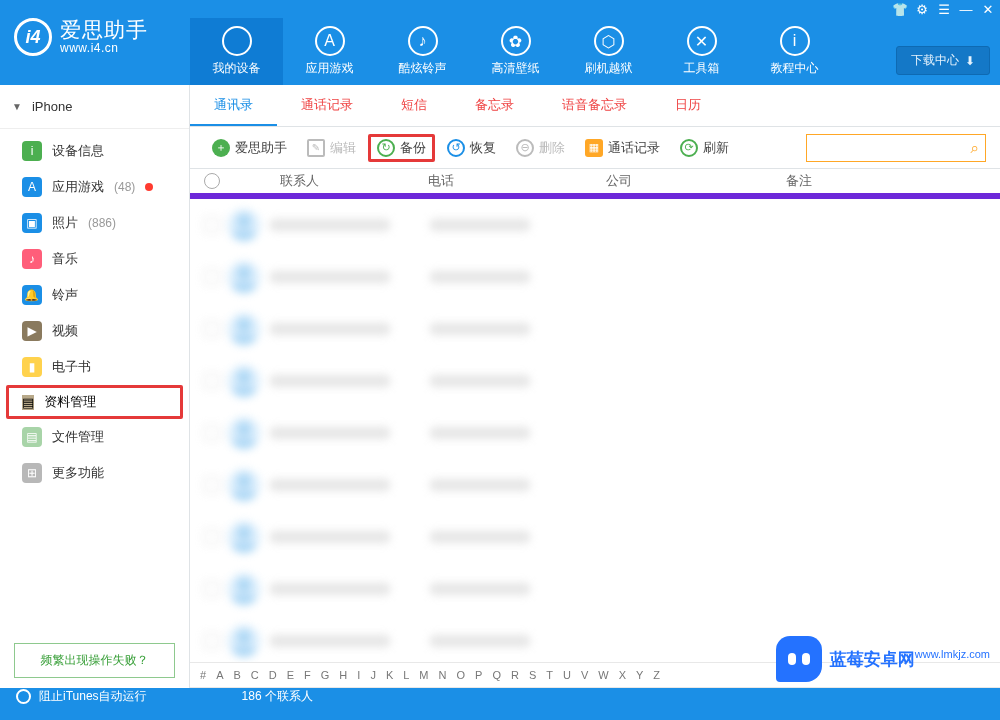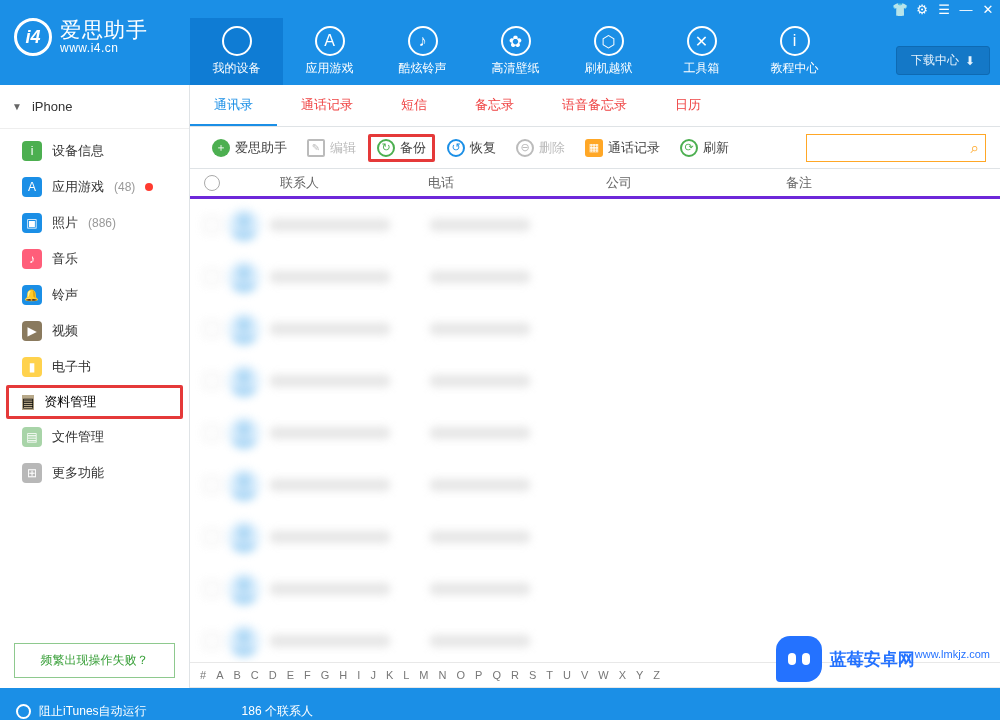--- a/index.html
+++ b/index.html
@@ -53,41 +53,41 @@
 .tool-restore .tool-ic { border: 2px solid #1b8fe6; color: #1b8fe6; }
 .tool-delete .tool-ic { border: 2px solid #bbb; color: #bbb; }
 .tool-dedup .tool-ic { background: #ffa726; color: #fff; border-radius: 3px; }
 .tool-refresh .tool-ic { border: 2px solid #4caf50; color: #4caf50; }
 .backup-highlight { border: 3px solid #e53939; border-radius: 2px; padding: 2px 6px; display: flex; align-items: center; gap: 5px; }
 
 .search { margin-left: auto; width: 180px; height: 28px; border: 1px solid #ffa726; display: flex; align-items: center; padding: 0 6px; }
 .search input { flex: 1; border: none; outline: none; font-size: 12px; }
 .search-ic { color: #ffa726; font-size: 15px; }
 
-.col-head { height: 30px; border-bottom: 3px solid #6d28d9; display: flex; align-items: center; font-size: 13px; color: #666; }
+.col-head { height: 30px; border-bottom: 6px solid #6d28d9; display: flex; align-items: center; font-size: 13px; color: #666; }
 .c-check { width: 44px; display: flex; justify-content: center; }
 .c-contact { width: 194px; padding-left: 46px; }
 .c-phone { width: 178px; }
 .c-company { width: 180px; }
 .c-note { flex: 1; }
 .checkbox-empty { width: 16px; height: 16px; border: 1.5px solid #aaa; border-radius: 50%; }
 
 .rows { flex: 1; overflow: hidden; position: relative; }
 .row { height: 52px; display: flex; align-items: center; filter: blur(4px); opacity: 0.75; }
 .row .avatar { width: 32px; height: 32px; border-radius: 50%; background: #cfe8fb; margin-left: 8px; position: relative; overflow: hidden; }
 .row .avatar::before { content: ""; position: absolute; width: 14px; height: 14px; background: #8fc9f2; border-radius: 50%; top: 5px; left: 9px; }
 .row .avatar::after { content: ""; position: absolute; width: 26px; height: 14px; background: #8fc9f2; border-radius: 12px; bottom: -4px; left: 3px; }
 .row .cb { width: 16px; height: 16px; border: 1.5px solid #ccc; border-radius: 2px; margin-left: 14px; }
 .row .nametext { margin-left: 10px; width: 120px; height: 12px; background: #ddd; border-radius: 4px; }
 .row .phonetext { margin-left: 40px; width: 100px; height: 12px; background: #ddd; border-radius: 4px; }
 
 .alpha { height: 26px; border-top: 1px solid #e8e8e8; border-bottom: 1px solid #e8e8e8; display: flex; align-items: center; padding: 0 10px; gap: 10px; font-size: 11px; color: #777; }
 .alpha span { cursor: pointer; }
 
-.statusbar { height: 32px; background: #1b8fe6; display: flex; align-items: flex-end; color: #fff; font-size: 12px; padding: 0 16px; }
+.statusbar { height: 32px; background: #1b8fe6; display: flex; align-items: flex-start; color: #fff; font-size: 12px; padding: 0 16px; }
 .status-left { display: flex; align-items: center; gap: 8px; }
 .status-circle { width: 15px; height: 15px; border: 2px solid #fff; border-radius: 50%; }
 .status-center { margin-left: 95px; }
 
 .watermark { position: absolute; right: 10px; bottom: 38px; display: flex; align-items: center; gap: 8px; }
 .wm-bubble { width: 46px; height: 46px; background: #2472ff; border-radius: 14px 14px 16px 4px; display: flex; align-items: center; justify-content: center; }
 .wm-eyes { display: flex; gap: 6px; }
 .wm-eye { width: 8px; height: 12px; background: #fff; border-radius: 4px; }
 .wm-text { display: flex; flex-direction: row; }
 .wm-title { color: #2472ff; font-size: 17px; font-weight: bold; }

